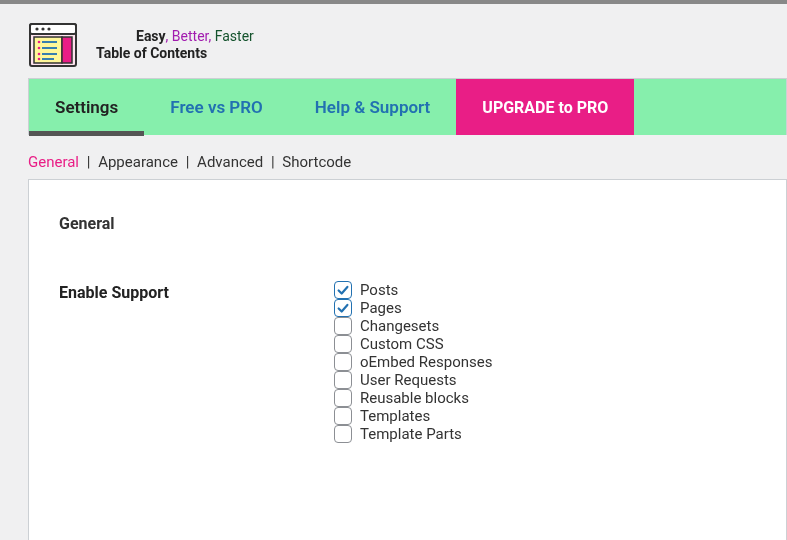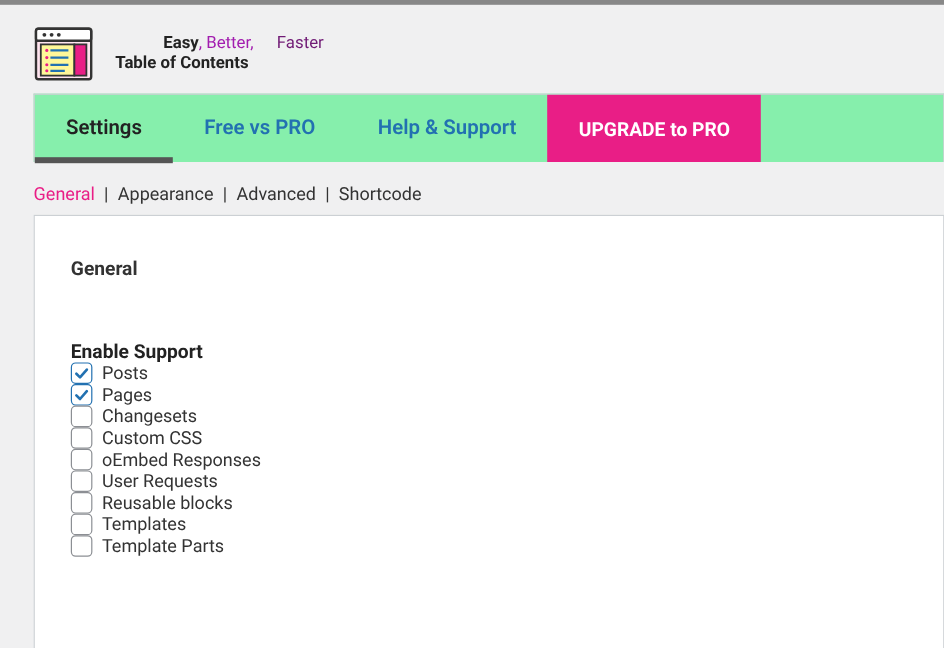--- a/index.html
+++ b/index.html
@@ -29,21 +29,21 @@
       display: flex;
       flex-direction: column;
       line-height: 1.2;
     }
     .tagline {
       font-size: 14px;
       color: #333;
     }
     .tagline .easy { font-weight: 700; color: #222; padding-left: 40px; }
     .tagline .better { color: #a21caf; }
-    .tagline .faster { color: #701a75; margin-left: 16px; }
+    .tagline .faster { color: #14532d; }
     .product-name {
       font-size: 14px;
       font-weight: 700;
       color: #222;
     }
     .tabs-container {
       margin-left: 28px;
       display: flex;
       background: #86efac;
       border: 1px solid #ccd0d4;
@@ -92,21 +92,20 @@
     }
     .section-title {
       font-size: 16px;
       font-weight: 700;
       color: #333;
       margin-bottom: 48px;
     }
     .form-row {
       display: flex;
       align-items: flex-start;
-      flex-direction: column;
     }
     .form-label {
       width: 275px;
       font-size: 16px;
       font-weight: 700;
       color: #222;
       padding-top: 2px;
     }
     .checkbox-list {
       display: flex;

